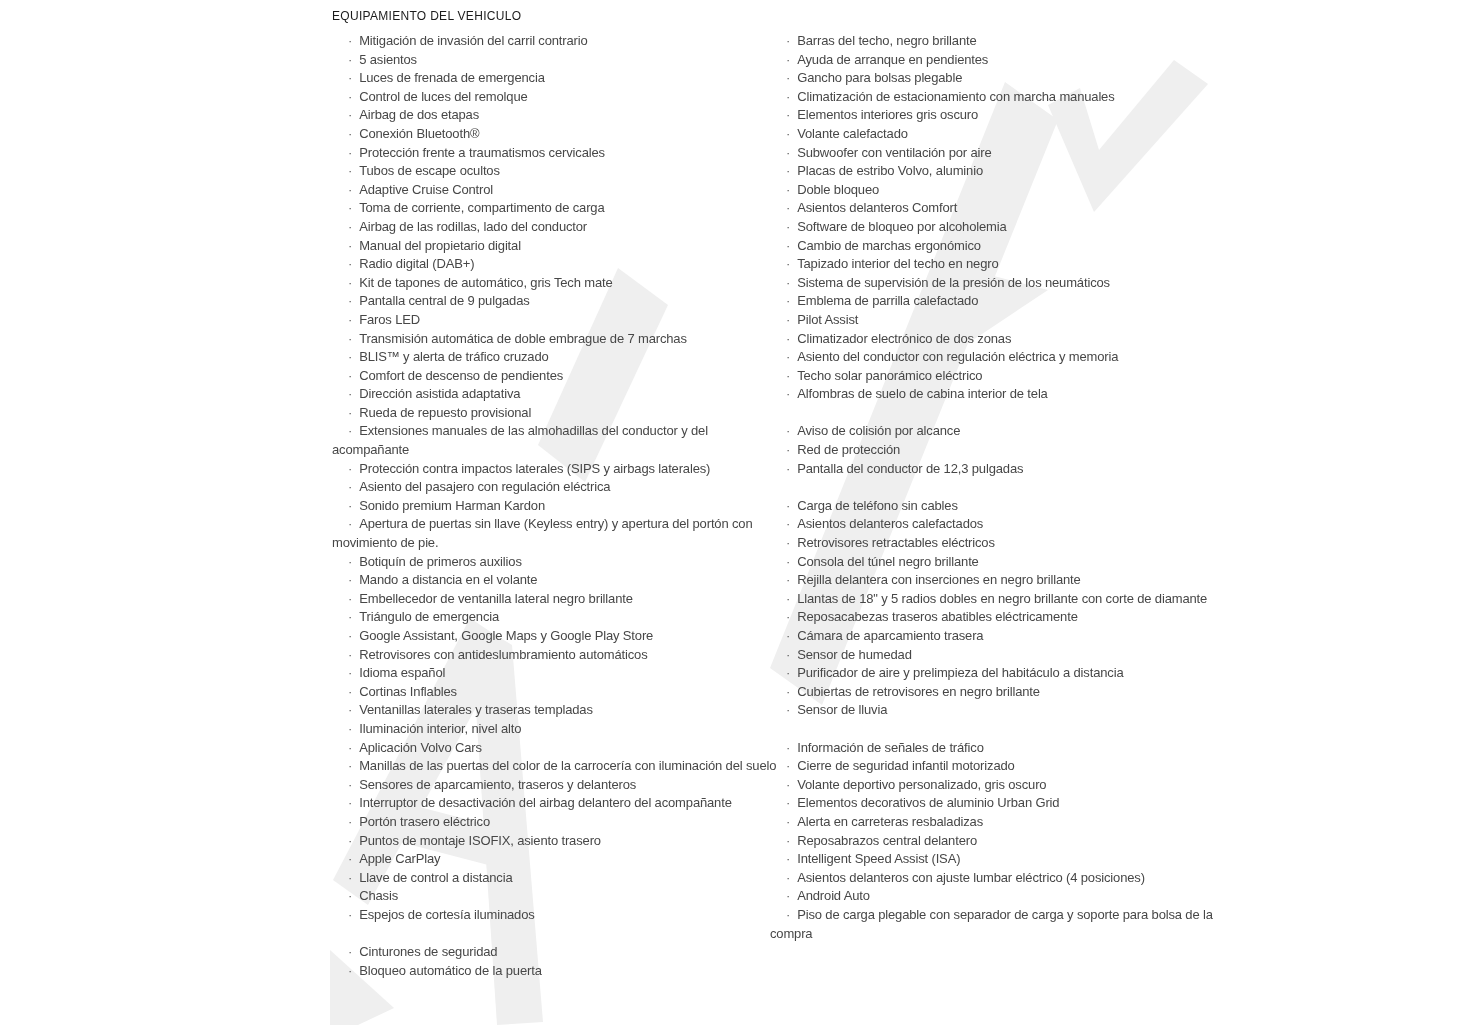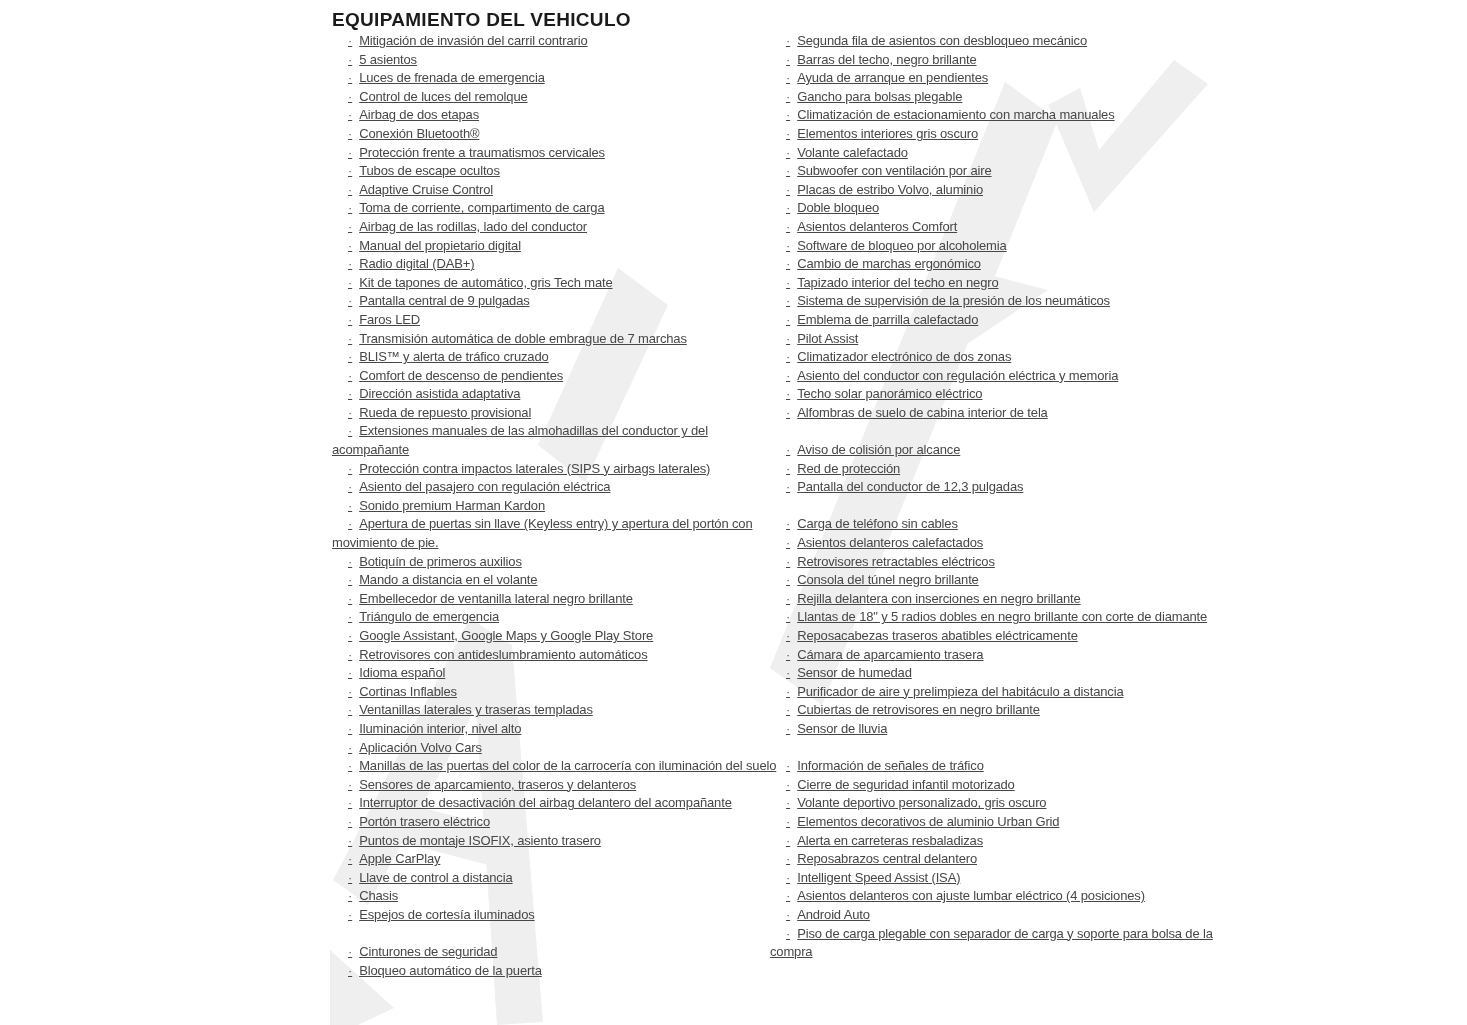--- a/index.html
+++ b/index.html
@@ -4,29 +4,29 @@
 <style>
   html,body{margin:0;padding:0;}
   body{
     width:1467px;height:1025px;overflow:hidden;background:#ffffff;
     font-family:"Liberation Sans",sans-serif;
   }
   .page{position:relative;width:1467px;height:1025px;background:#ffffff;}
   .watermark{position:absolute;left:0;top:0;width:1467px;height:1025px;z-index:0;}
   .title{
     position:absolute;left:332px;top:9px;margin:0;z-index:2;
-    font-size:19px;font-weight:bold;letter-spacing:.3px;color:#1b1b1b;
+    font-size:12px;font-weight:normal;letter-spacing:.3px;color:#1b1b1b;
   }
   .col{
     position:absolute;top:32px;z-index:2;
     font-size:13px;line-height:18.6px;letter-spacing:-0.15px;color:#474747;
   }
   .col-left{left:332px;width:446px;}
   .col-right{left:770px;width:458px;}
-  .group{margin:0 0 18.6px 0;text-decoration:underline;}
+  .group{margin:0 0 18.6px 0;}
   .group:last-child{margin-bottom:0;}
   .item{text-indent:16px;}
   .bullet{margin-right:7px;color:#5f5f5f;}
 </style>
 </head>
 <body style="background: rgb(255, 255, 255);">
 
 <div class="page">
 
   <svg class="watermark" viewBox="0 0 1467 1025" aria-hidden="true">
@@ -94,21 +94,20 @@
         <div class="item"><span class="bullet">·</span><span>Espejos de cortesía iluminados</span></div>
       </div>
       <div class="group">
         <div class="item"><span class="bullet">·</span><span>Cinturones de seguridad</span></div>
         <div class="item"><span class="bullet">·</span><span>Bloqueo automático de la puerta</span></div>
       </div>
     </div>
 
   <div class="col col-right" style="color: rgb(71, 71, 71);">
       <div class="group">
-        <div class="item"><span class="bullet">·</span><span>Segunda fila de asientos con desbloqueo mecánico</span></div>
         <div class="item"><span class="bullet">·</span><span>Barras del techo, negro brillante</span></div>
         <div class="item"><span class="bullet">·</span><span>Ayuda de arranque en pendientes</span></div>
         <div class="item"><span class="bullet">·</span><span>Gancho para bolsas plegable</span></div>
         <div class="item"><span class="bullet">·</span><span>Climatización de estacionamiento con marcha manuales</span></div>
         <div class="item"><span class="bullet">·</span><span>Elementos interiores gris oscuro</span></div>
         <div class="item"><span class="bullet">·</span><span>Volante calefactado</span></div>
         <div class="item"><span class="bullet">·</span><span>Subwoofer con ventilación por aire</span></div>
         <div class="item"><span class="bullet">·</span><span>Placas de estribo Volvo, aluminio</span></div>
         <div class="item"><span class="bullet">·</span><span>Doble bloqueo</span></div>
         <div class="item"><span class="bullet">·</span><span>Asientos delanteros Comfort</span></div>

